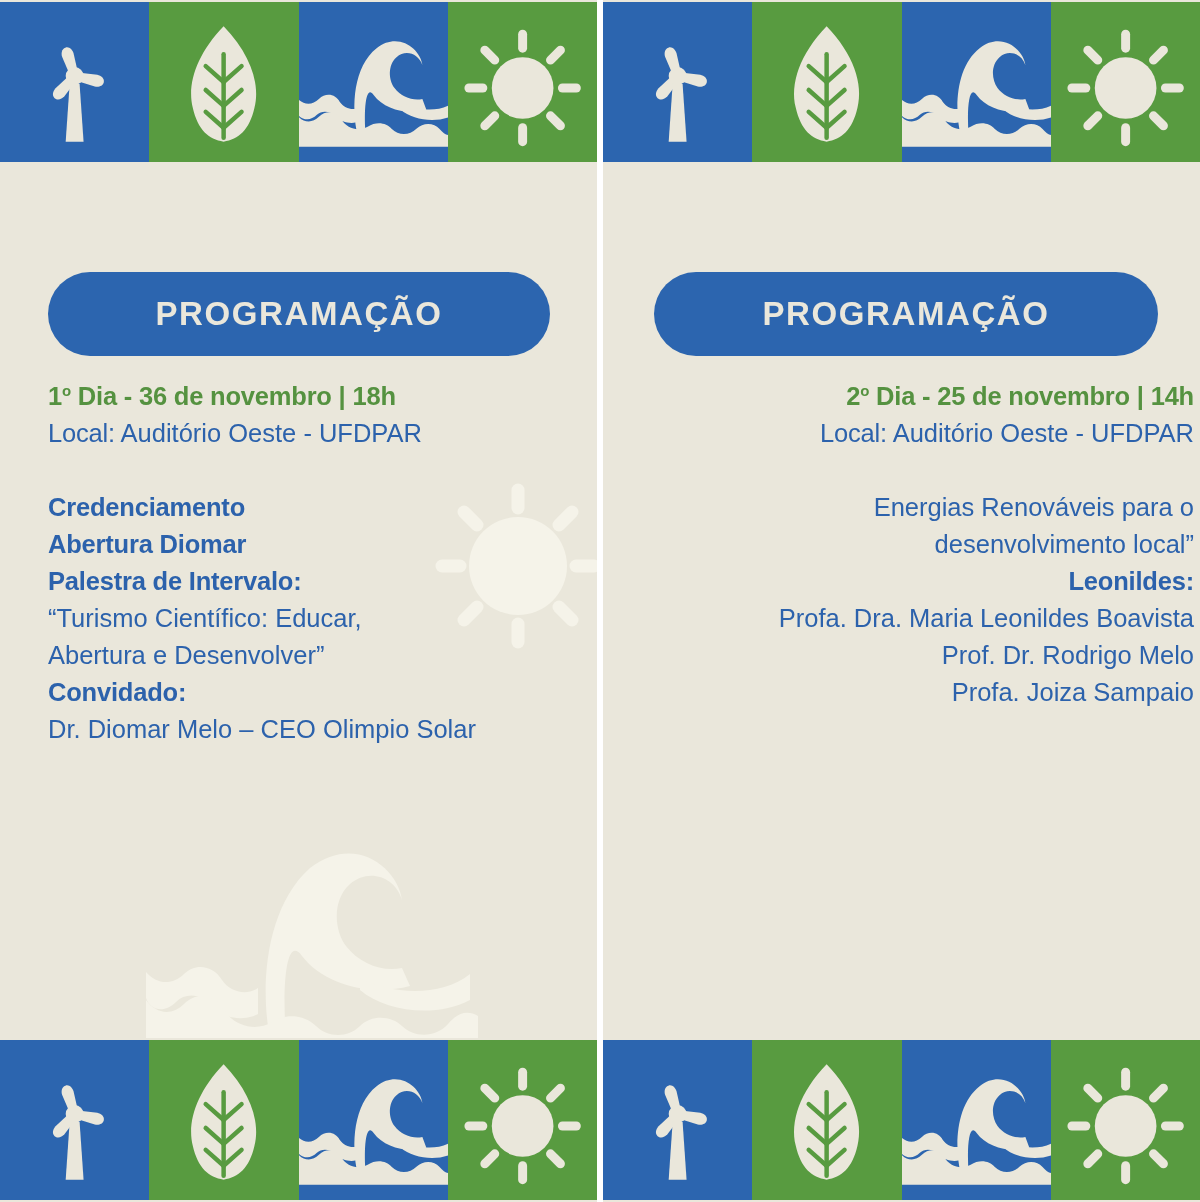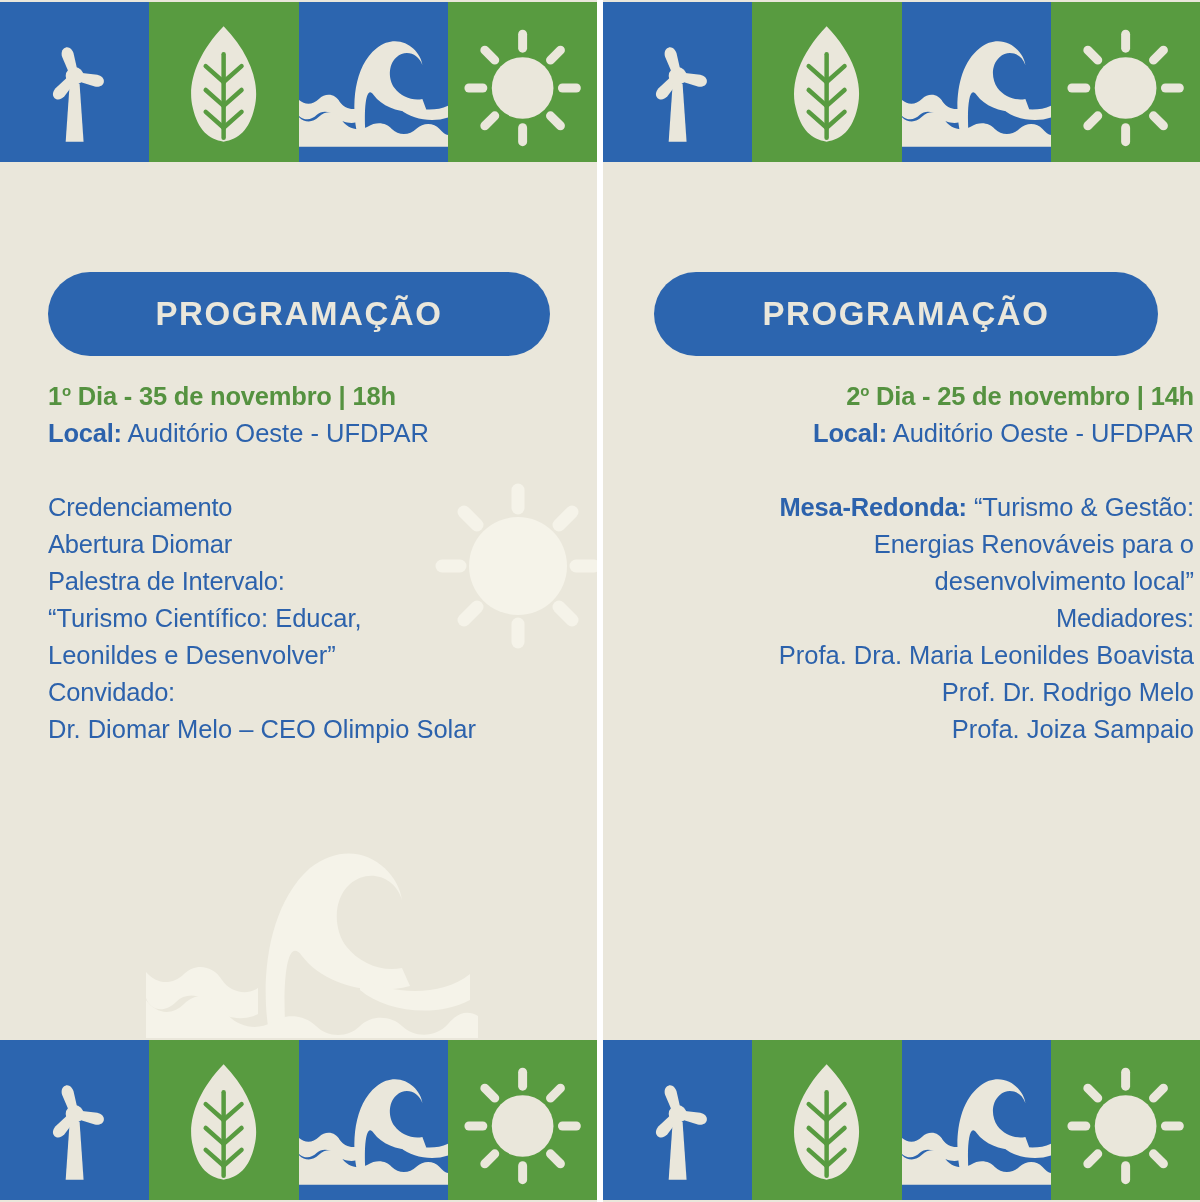--- a/index.html
+++ b/index.html
@@ -85,22 +85,22 @@
   }
   .panel.right .content{left:51px;text-align:right;}
   .line{
     font-size:25.5px;
     line-height:37px;
     color:#2c62ac;
     white-space:nowrap;
     font-family:"Liberation Sans", sans-serif;
   }
   .line.green{color:#559240;font-weight:bold;letter-spacing:-0.2px;}
-  .line.bold{font-weight:normal;letter-spacing:-0.2px;}
-  .line .lead{font-weight:bold;letter-spacing:-0.2px;}
+  .line.bold{font-weight:bold;letter-spacing:-0.2px;}
+  .line .lead{font-weight:normal;letter-spacing:-0.2px;}
   .sup{font-size:15px;vertical-align:super;line-height:0;}
   .spacer{height:37px;}
 
   .divider{
     position:absolute;
     top:0;left:597px;
     width:6px;height:1202px;
     background:#ffffff;
   }
 </style>
@@ -198,28 +198,28 @@
                    L368 200 L36 200 Z"></path>
         </g>
       </svg>
     </div>
 
     <div class="pill">
       <span class="pill-label">PROGRAMAÇÃO</span>
     </div>
 
     <div class="content">
-      <div class="line green"><span>1</span><span class="sup">o</span><span> Dia - 35 de novembro | 18h</span></div>
+      <div class="line green"><span>1</span><span class="sup">o</span><span> Dia - 36 de novembro | 18h</span></div>
       <div class="line"><span class="lead">Local:</span><span> Auditório Oeste - UFDPAR</span></div>
       <div class="spacer"></div>
       <div class="line bold">Credenciamento</div>
       <div class="line bold">Abertura Diomar</div>
       <div class="line bold">Palestra de Intervalo:</div>
       <div class="line">“Turismo Científico: Educar,</div>
-      <div class="line">Leonildes e Desenvolver”</div>
+      <div class="line">Abertura e Desenvolver”</div>
       <div class="line bold">Convidado:</div>
       <div class="line">Dr. Diomar Melo – CEO Olimpio Solar</div>
     </div>
 
     <div class="band bottom">
         <div class="tile blue"><span><svg viewBox="0 0 150 160" preserveAspectRatio="xMidYMid meet" aria-hidden="true">
               <g fill="#eae7db">
                 <path d="M75 44 C79 44 81 48 81 52 L79 74 L71 74 L69 52 C69 48 71 44 75 44 Z" transform="rotate(-18 75 74)"></path>
                 <path d="M75 44 C79 44 81 48 81 52 L79 74 L71 74 L69 52 C69 48 71 44 75 44 Z" transform="rotate(102 75 74)"></path>
                 <path d="M75 44 C79 44 81 48 81 52 L79 74 L71 74 L69 52 C69 48 71 44 75 44 Z" transform="rotate(222 75 74)"></path>
@@ -321,24 +321,23 @@
       </div>
 
     <div class="pill">
       <span class="pill-label">PROGRAMAÇÃO</span>
     </div>
 
     <div class="content">
       <div class="line green"><span>2</span><span class="sup">o</span><span> Dia - 25 de novembro | 14h</span></div>
       <div class="line"><span class="lead">Local:</span><span> Auditório Oeste - UFDPAR</span></div>
       <div class="spacer"></div>
-      <div class="line"><span class="lead">Mesa-Redonda:</span><span> “Turismo &amp; Gestão:</span></div>
       <div class="line">Energias Renováveis para o</div>
       <div class="line">desenvolvimento local”</div>
-      <div class="line bold">Mediadores:</div>
+      <div class="line bold">Leonildes:</div>
       <div class="line">Profa. Dra. Maria Leonildes Boavista</div>
       <div class="line">Prof. Dr. Rodrigo Melo</div>
       <div class="line">Profa. Joiza Sampaio</div>
     </div>
 
     <div class="band bottom">
         <div class="tile blue"><span><svg viewBox="0 0 150 160" preserveAspectRatio="xMidYMid meet" aria-hidden="true">
               <g fill="#eae7db">
                 <path d="M75 44 C79 44 81 48 81 52 L79 74 L71 74 L69 52 C69 48 71 44 75 44 Z" transform="rotate(-18 75 74)"></path>
                 <path d="M75 44 C79 44 81 48 81 52 L79 74 L71 74 L69 52 C69 48 71 44 75 44 Z" transform="rotate(102 75 74)"></path>

